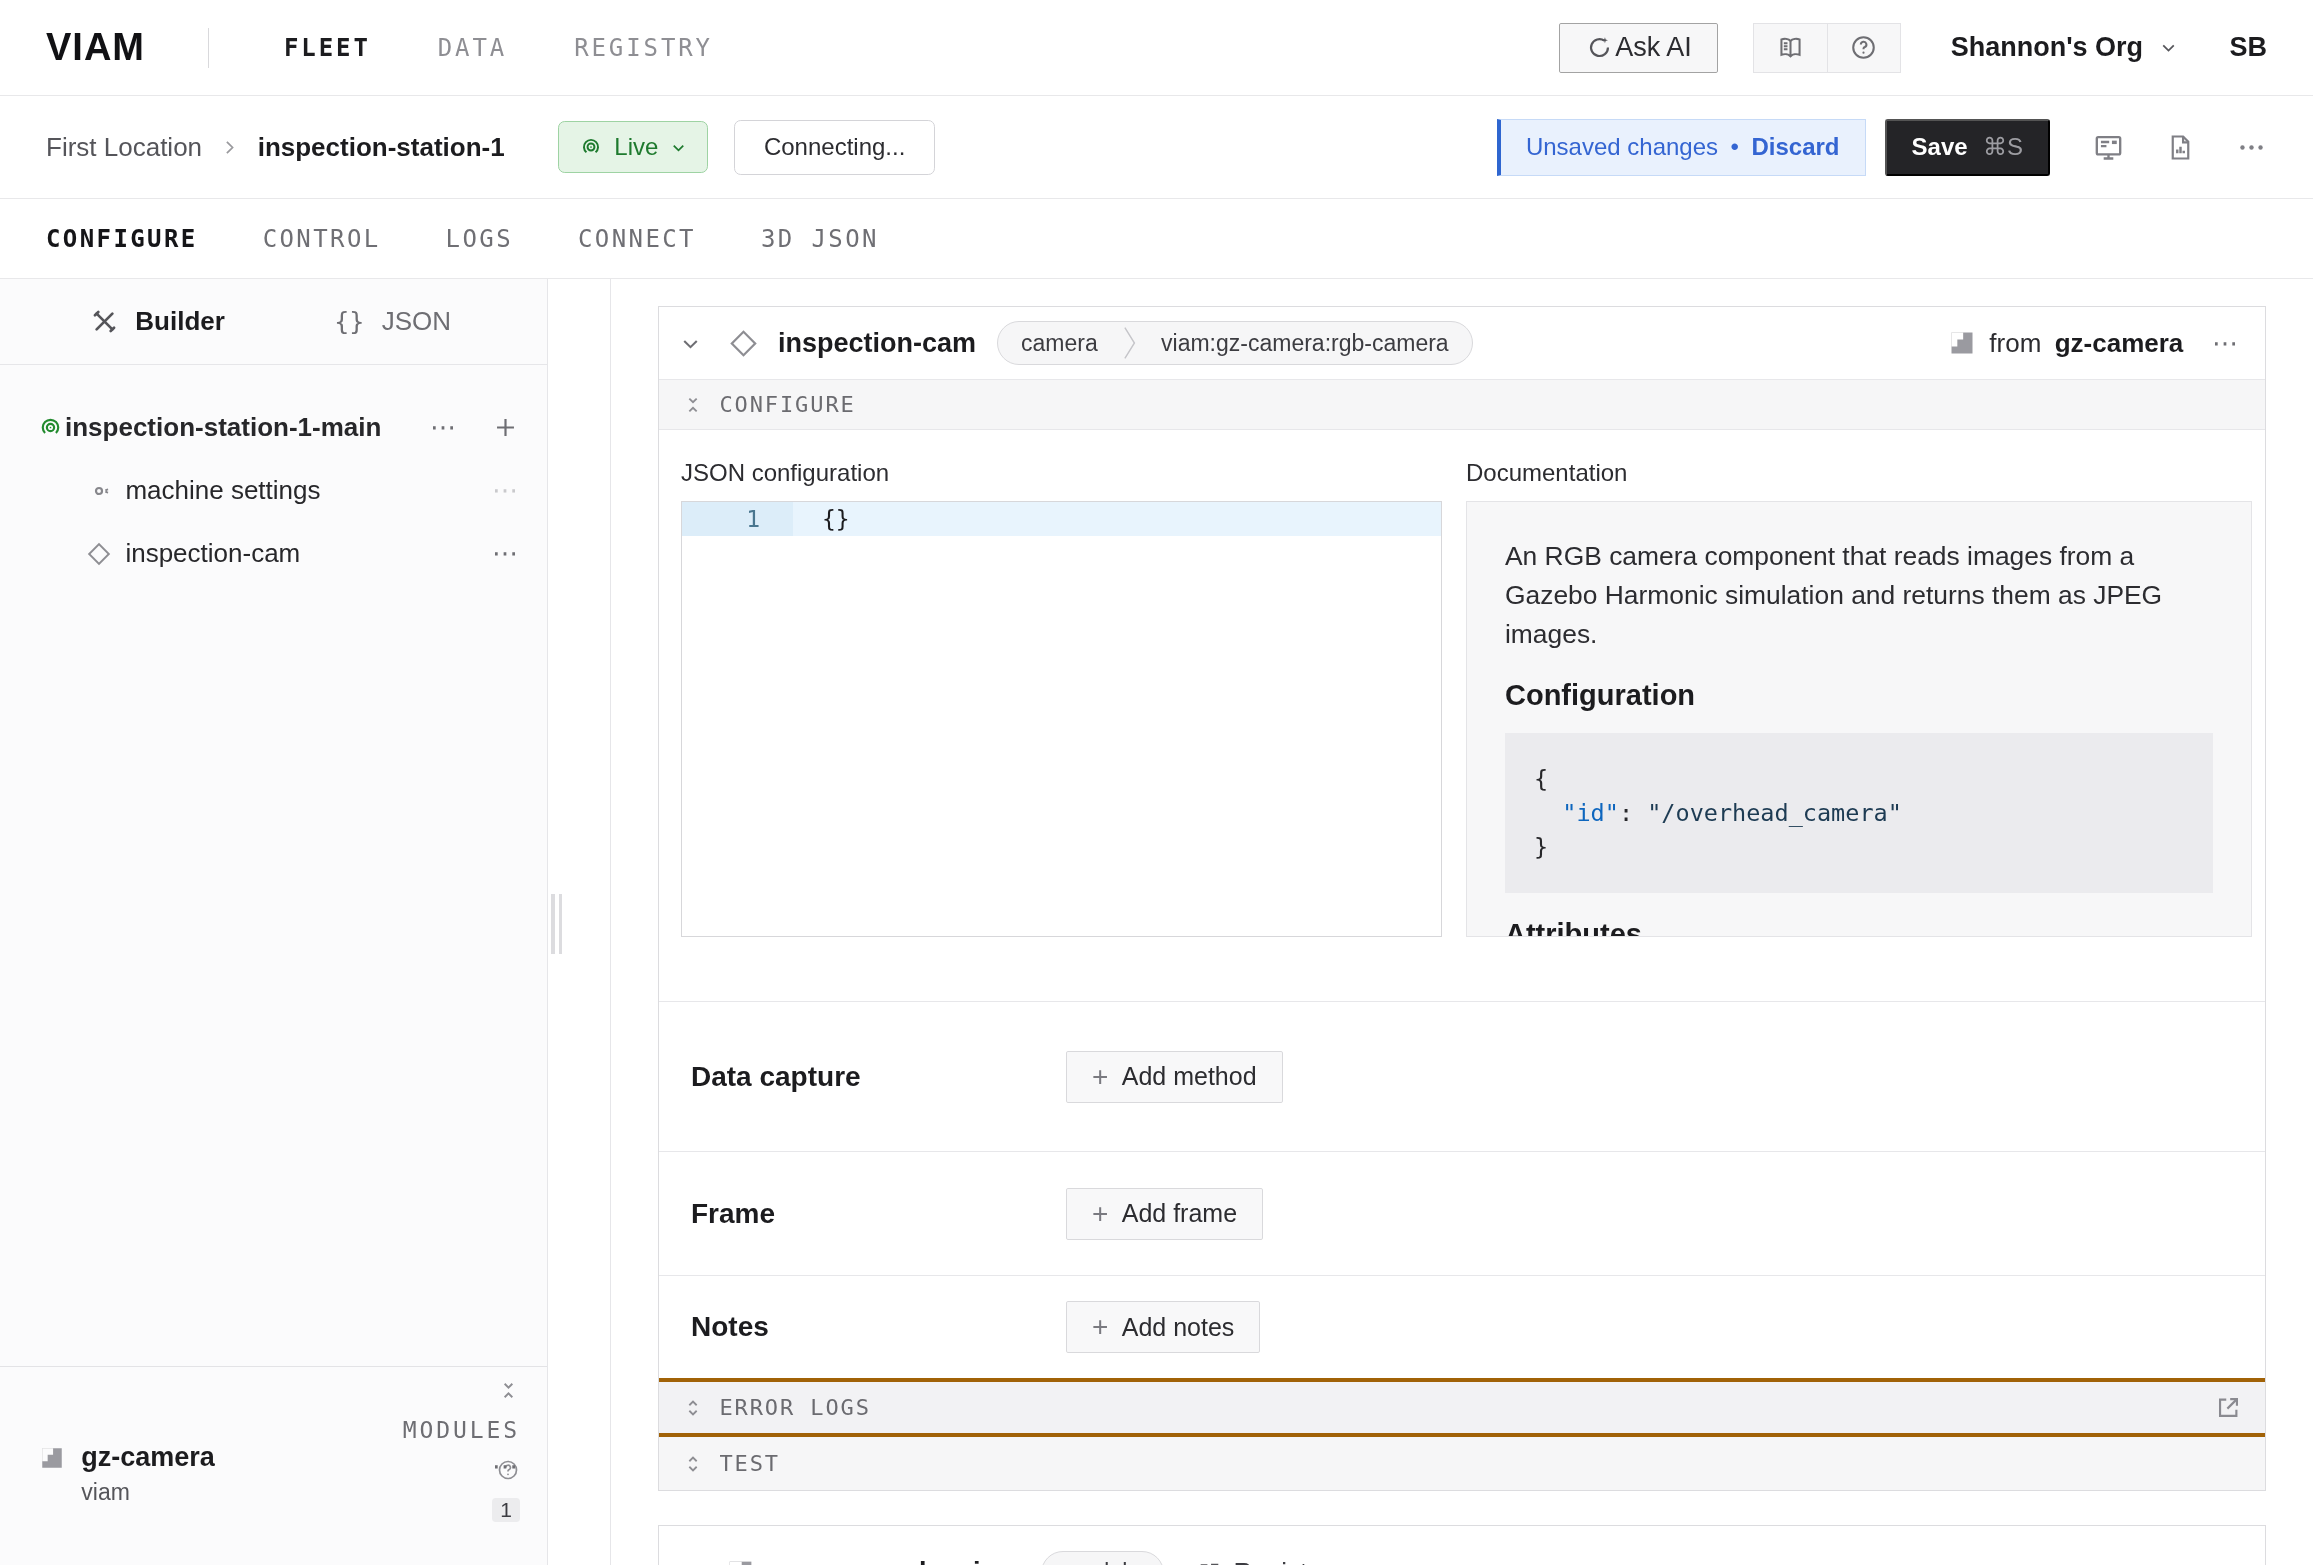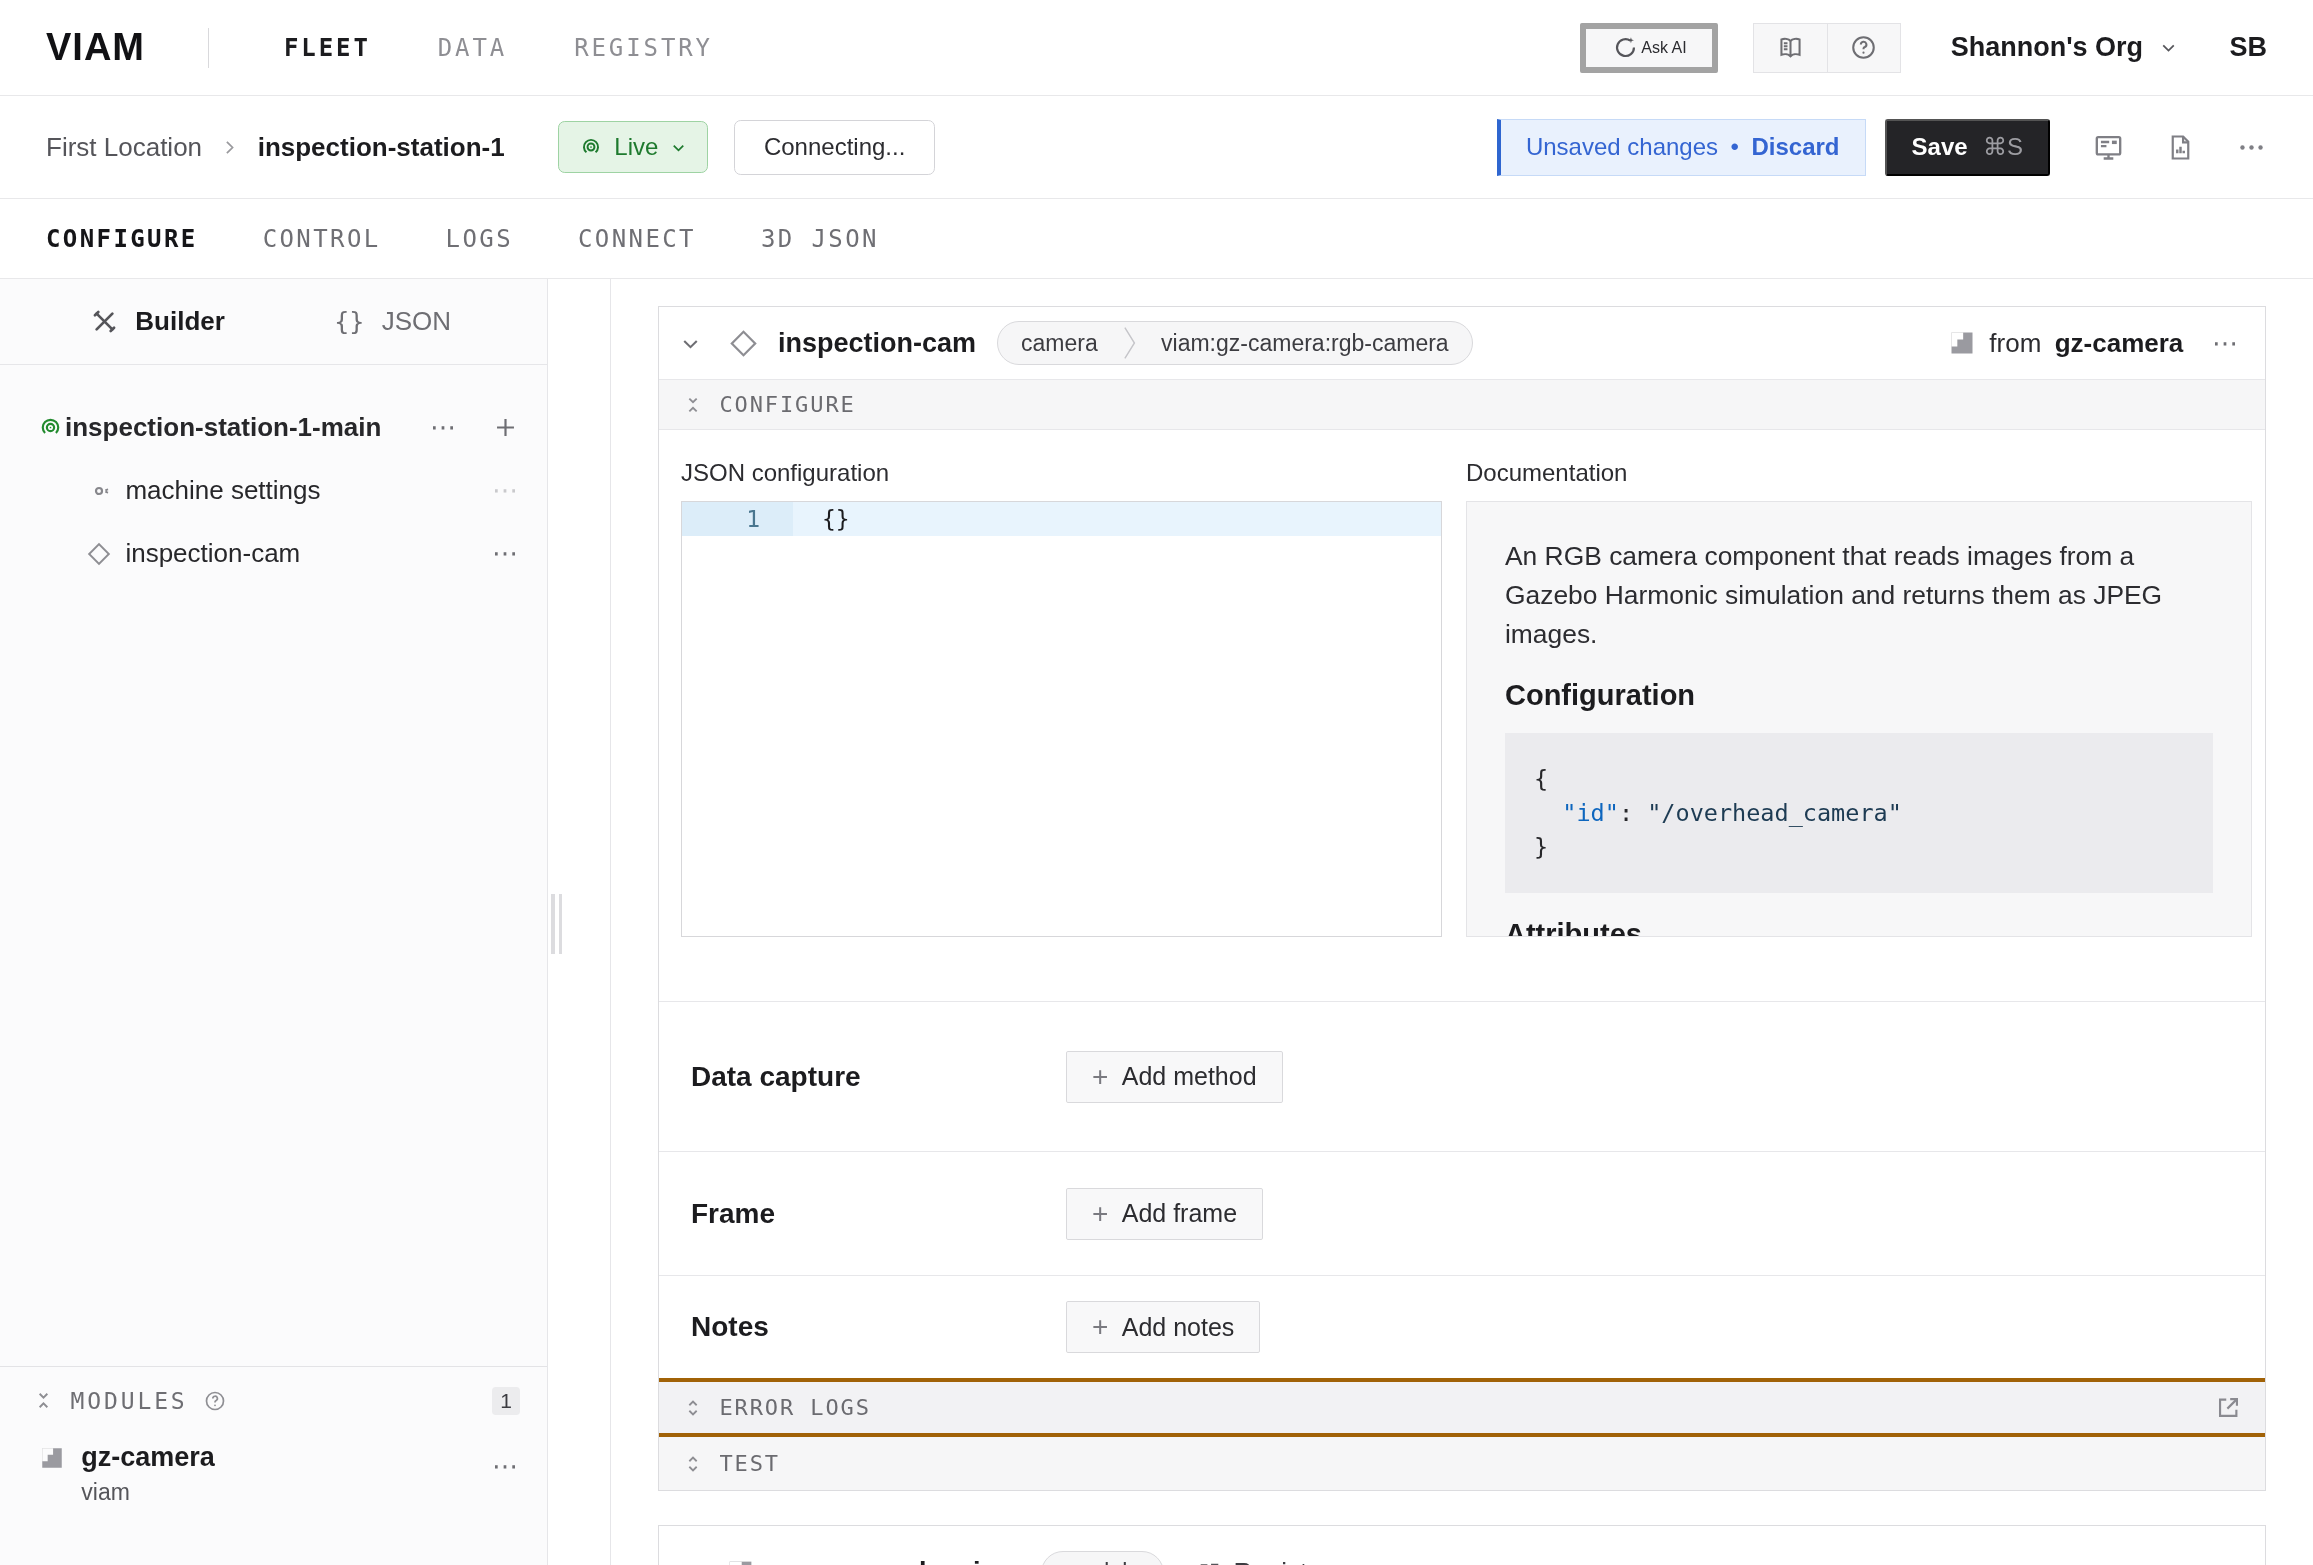--- a/index.html
+++ b/index.html
@@ -8,21 +8,21 @@
   .app { width:2313px; height:1566px; overflow:hidden; position:relative; background:#fff; }
 
   
   .topnav { height:96px; display:flex; align-items:center; padding:0 46px; border-bottom:1px solid #e8e8ea; }
   .logo { font-weight:900; font-size:38px; letter-spacing:1px; color:#111114; }
   .nav-divider { width:1px; height:40px; background:#d9d9dc; margin:0 75px 0 63px; }
   .nav-links { display:flex; gap:67px; }
   .nav-link { font-family:"DejaVu Sans Mono", monospace; font-size:24px; letter-spacing:2.9px; color:#8e8e93; cursor:pointer; }
   .nav-link.active { color:#1c1c1f; font-weight:700; }
   .topnav-right { margin-left:auto; display:flex; align-items:center; }
-  .askai-btn { display:flex; align-items:center; gap:1px; height:50px; padding:0 25px; background:#f7f7f8; border:6px solid #a3a3a3; font-size:16px; color:#2c2c30; cursor:pointer; }
+  .askai-btn { display:flex; align-items:center; gap:1px; height:50px; padding:0 25px; background:#f7f7f8; border:1px solid #a3a3a3; font-size:27px; color:#2c2c30; cursor:pointer; }
   .icon-group { display:flex; margin-left:35px; border:1px solid #e3e3e6; background:#f7f7f8; height:50px; }
   .icon-group .cell { width:73px; display:flex; align-items:center; justify-content:center; color:#6e6e73; cursor:pointer; }
   .icon-group .cell + .cell { border-left:1px solid #e3e3e6; }
   .org-switcher { display:flex; align-items:center; gap:15.4px; margin-left:50px; cursor:pointer; }
   .org-name { font-size:27px; font-weight:700; color:#1c1c1f; }
   .avatar { margin-left:50px; font-size:27px; font-weight:700; color:#1c1c1f; cursor:pointer; }
 
   
   .machinebar { height:103px; display:flex; align-items:center; padding:0 46px; border-bottom:1px solid #e8e8ea; }
   .crumb-loc { font-size:26px; color:#55555a; cursor:pointer; }
@@ -59,21 +59,21 @@
   .tree { padding-top:31px; }
   .tree-row { height:63px; display:flex; align-items:center; padding-right:27px; cursor:pointer; }
   .tree-row.root { padding-left:36px; gap:0; }
   .tree-row.child { padding-left:42px; gap:13.4px;margin-left:44px; }
   .tree-label { font-size:26px; color:#27272a; }
   .tree-row.root .tree-label { font-weight:700; }
   .row-dots { margin-left:auto; color:#6e6e73; font-size:26px; letter-spacing:1.9px; }
   .row-dots.faint { color:#c9c9cc; }
   .row-plus { color:#6e6e73; margin-left:33px; display:flex; cursor:pointer; }
   .modules { margin-top:auto; border-top:1px solid #e3e3e6; height:200px; padding-top:11.5px; }
-  .modules-header { height:44px; display:flex; align-items:center; gap:15.4px; padding:0 27px 0 32px; }
+  .modules-header { height:44px; display:flex; align-items:flex-end; gap:15.4px; padding:0 27px 0 32px;flex-direction:column; }
   .modules-title { font-family:"DejaVu Sans Mono", monospace; font-size:23px; letter-spacing:2.9px; color:#6e6e73; }
   .modules-count { margin-left:auto; min-width:28px; height:28px; display:flex; align-items:center; justify-content:center; background:#ececee; border-radius:3.8px; font-size:21px; color:#3c3c41; }
   .module-item { display:flex; align-items:flex-start; padding:19px 27px 0 39px; }
   .module-item .mcol { margin-left:16.3px; }
   .module-name { font-size:27px; font-weight:700; color:#1c1c1f; }
   .module-org { font-size:23px; color:#55555a; margin-top:6.7px; }
   .module-item .row-dots { margin-top:9.6px; }
 
   
   .main { flex:1; position:relative; background:#fff; overflow:hidden; }

